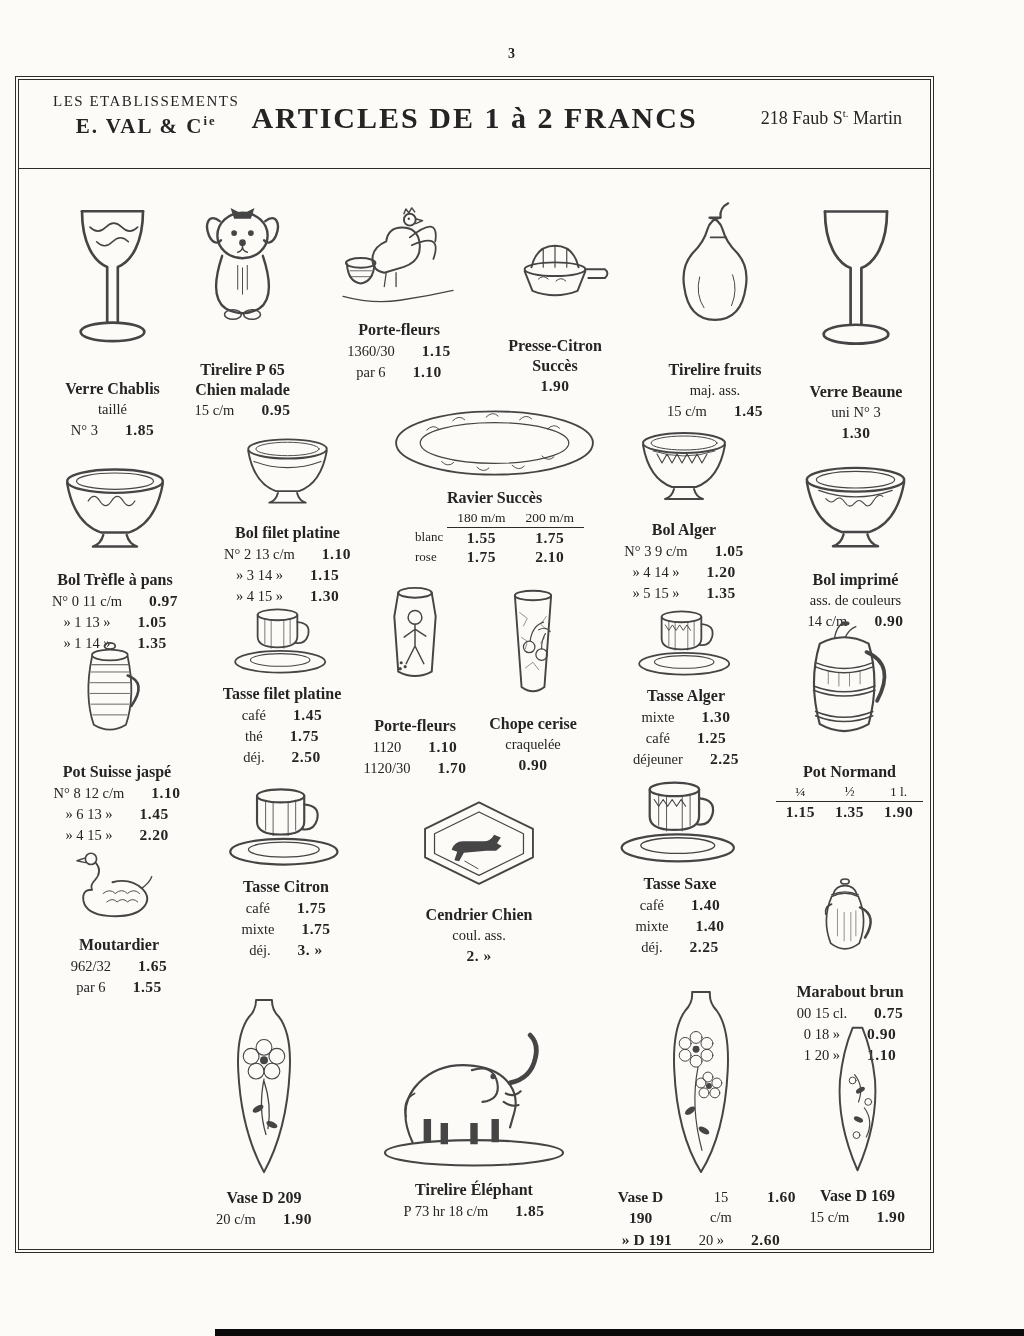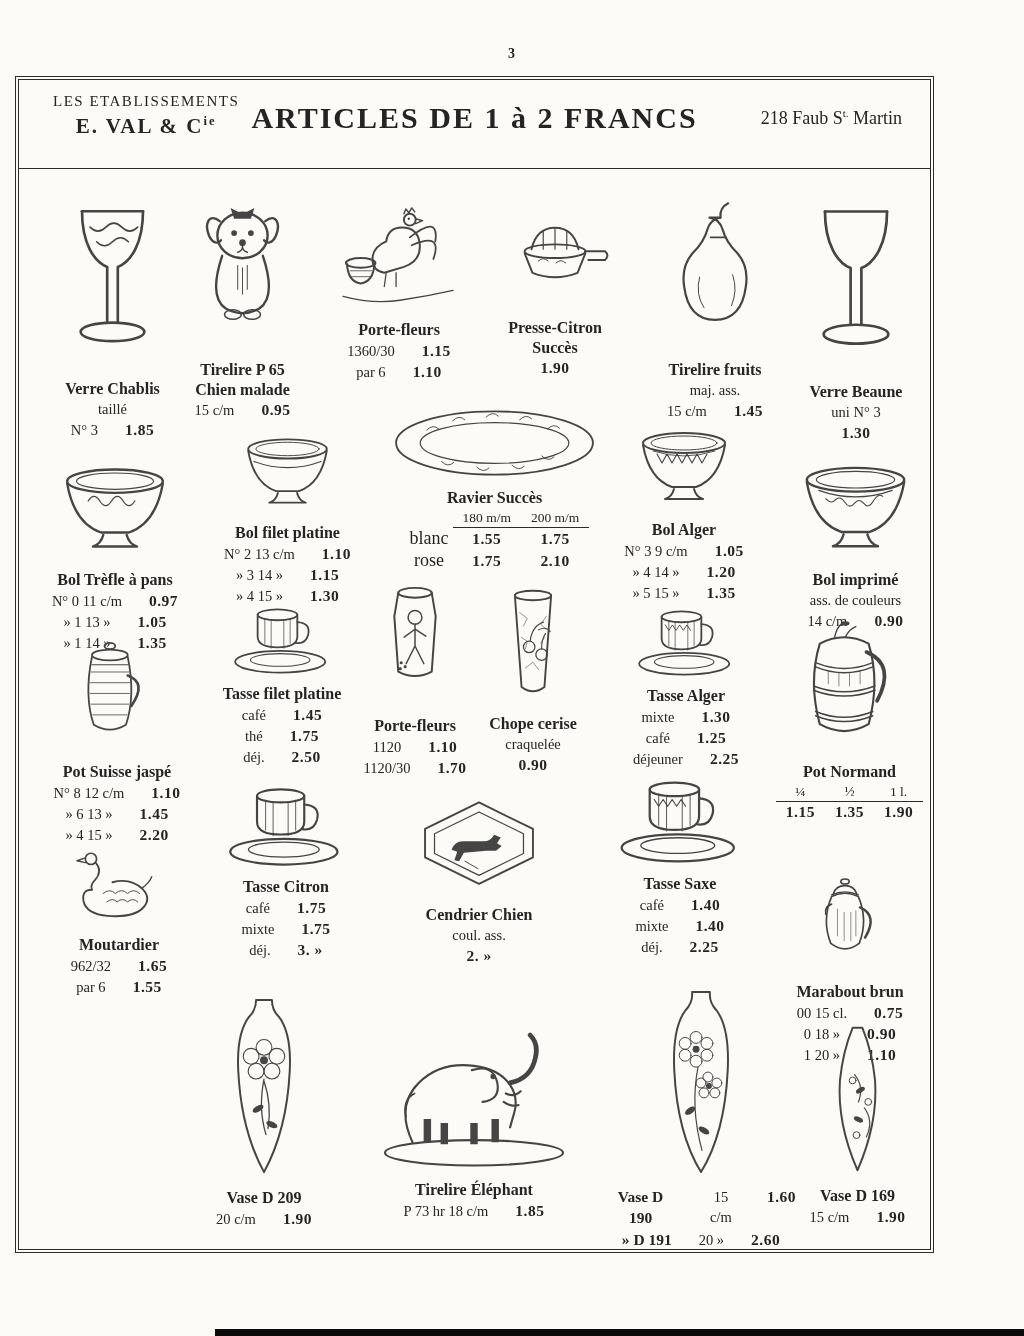--- a/index.html
+++ b/index.html
@@ -26,21 +26,21 @@
         align-items:baseline;gap:27px;}
   .lbl{}
   .lbl-bold{font-weight:bold;font-size:15.5px;}
   .price{font-weight:bold;font-size:15.5px;letter-spacing:.5px;}
   .mini-table{margin:2px auto 0;border-collapse:collapse;font-size:14px;}
   .mini-table th{font-weight:normal;font-size:13.5px;border-bottom:1px solid #2e2c2a;
         padding:0 10px 1px;}
   .mini-table th.corner{border-bottom:none;}
   .mini-table td{padding:1px 10px 0;}
   .mini-table td.price{font-weight:bold;font-size:15.5px;}
-  .mini-table td.row-label{font-weight:normal;font-size:18px;text-align:center;padding-right:4px;}
+  .mini-table td.row-label{font-weight:normal;font-size:13px;text-align:left;padding-right:4px;}
   .scan-bar{position:absolute;left:215px;right:0;bottom:0;height:7px;background:#0a0a0a;}
 </style>
 </head>
 <body>
 
 <div class="page">
   <div class="page-number">3</div>
 
   <div class="frame">
     <div class="header">
@@ -122,21 +122,21 @@
         <div class="item-name">Porte-fleurs</div>
         <div class="price-line">
           <span class="lbl">1360/30</span>
           <span class="price">1.15</span>
         </div>
         <div class="price-line">
           <span class="lbl">par 6</span>
           <span class="price">1.10</span>
         </div>
       </div>
-      <div class="item" style="left: 480px; top: 214px; width: 150px;">
+      <div class="item" style="left: 480px; top: 232px; width: 150px;">
         <div class="illo" style="height: 98px;">
           <svg viewBox="0 0 130 100" preserveAspectRatio="xMidYMax meet" xmlns="http://www.w3.org/2000/svg">
             <g fill="none" stroke="#454545" stroke-width="2" stroke-linecap="round" stroke-linejoin="round">
               <path d="M41 36q5-22 24-22t24 22"></path>
               <path d="M53 18v18M65 14v22M77 18v18" stroke-width="1.2"></path>
               <ellipse cx="65" cy="38" rx="31" ry="7"></ellipse>
               <path d="M34 40l8 20q23 9 46 0l8-20"></path>
               <path d="M48 48q5-5 10 0M66 50q5-5 10 0" stroke-width="1"></path>
               <path d="M96 38h20q5 4 0 9h-17" stroke-width="2"></path>
             </g>

